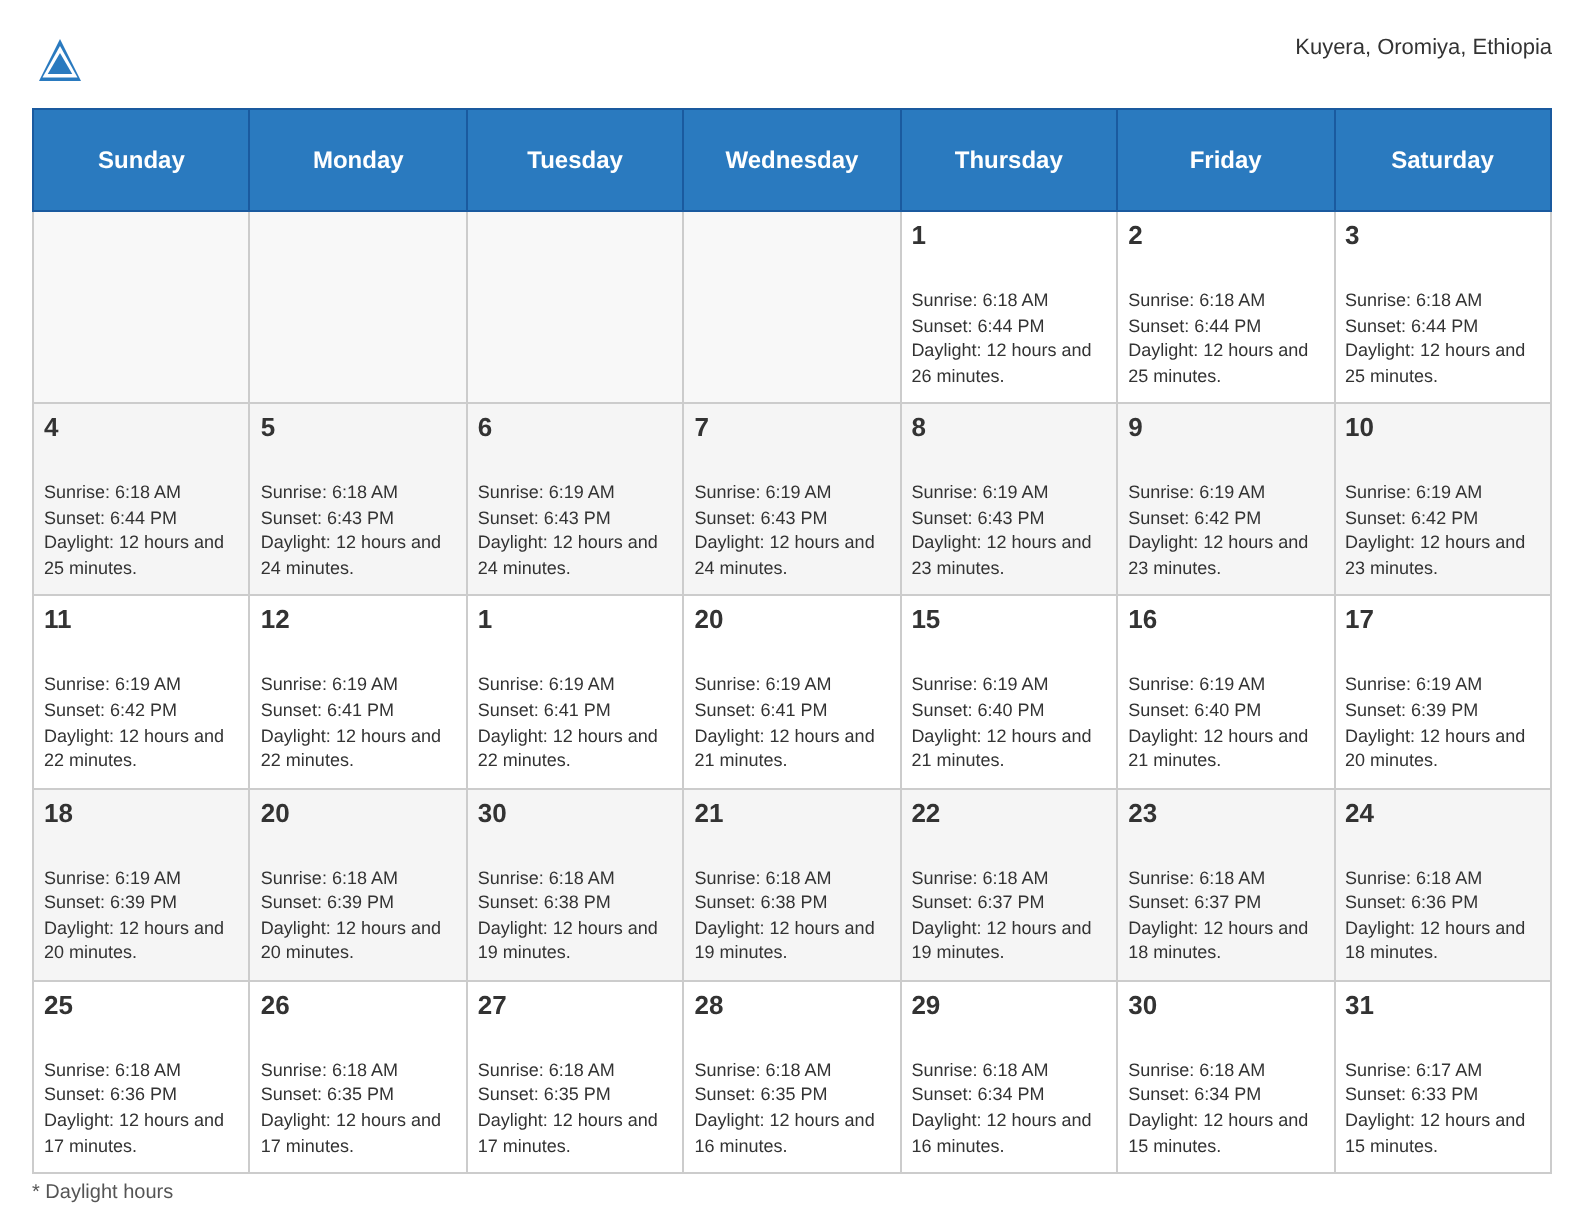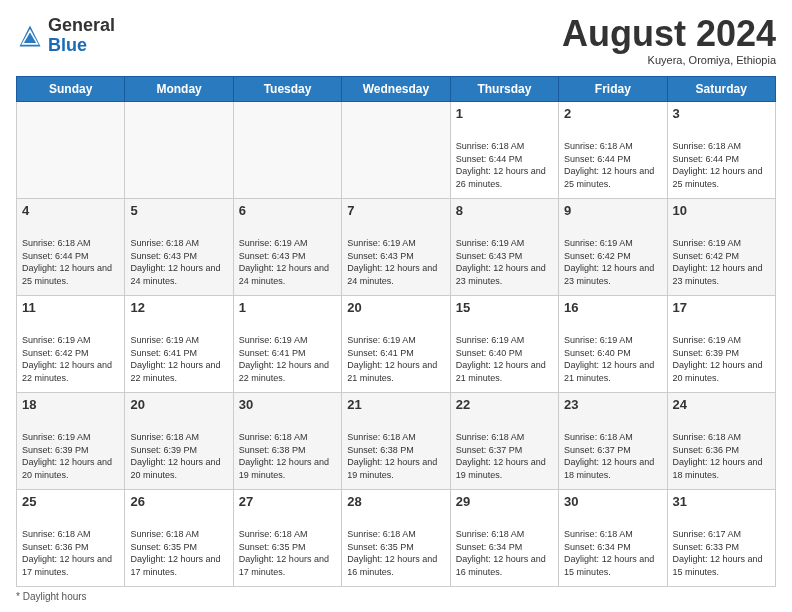--- a/index.html
+++ b/index.html
@@ -58,21 +58,21 @@
       border: 1px solid #ccc;
       border-collapse: collapse;
       width: 100%;
       table-layout: fixed;
     }
     .calendar th {
       background-color: #2a7abf;
       color: #fff;
       font-size: 12px;
       font-weight: bold;
-      padding: 5px 4px;
+      padding: 18px 4px;
       border: 1px solid #1a5a9f;
       text-align: center;
     }
     .calendar td {
       border: 1px solid #ccc;
       vertical-align: top;
       padding: 4px 5px;
       font-size: 9.5px;
       background: #fff;
       height: 80px;
@@ -107,27 +107,22 @@
 <body>
 
 <div class="page">
   <div class="header">
     <div class="logo">
       <svg class="logo-icon" viewBox="0 0 32 32">
         <polygon points="16,4 28,28 4,28" fill="#2a7abf"></polygon>
         <polygon points="16,8 26,26 6,26" fill="white"></polygon>
         <polygon points="16,12 23,24 9,24" fill="#2a7abf"></polygon>
       </svg>
-      <div class="logo-text">
-        <span class="logo-general">General</span><br>
-        <span class="logo-blue">Blue</span>
-      </div>
     </div>
     <div class="title-block">
-      <div class="month-year">August 2024</div>
       <div class="location">Kuyera, Oromiya, Ethiopia</div>
     </div>
   </div>
 
   <table class="calendar">
     <thead>
       <tr>
       <th>Sunday</th>
           <th>Monday</th>
           <th>Tuesday</th>

